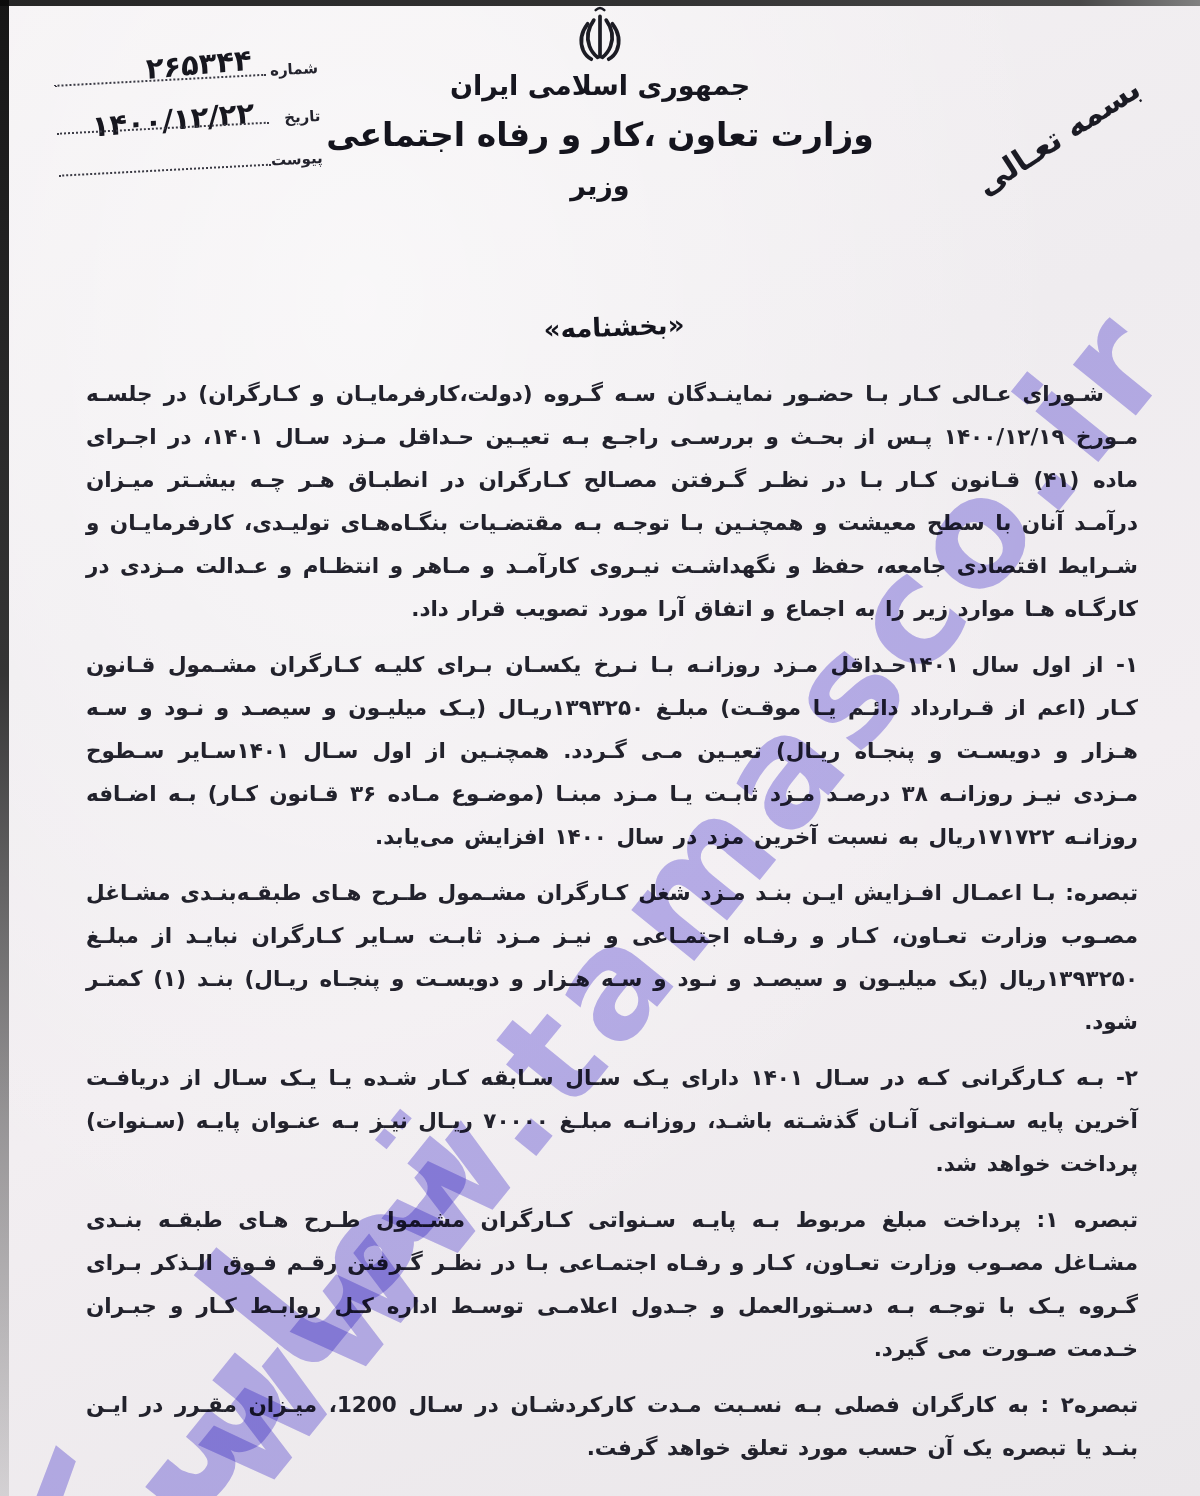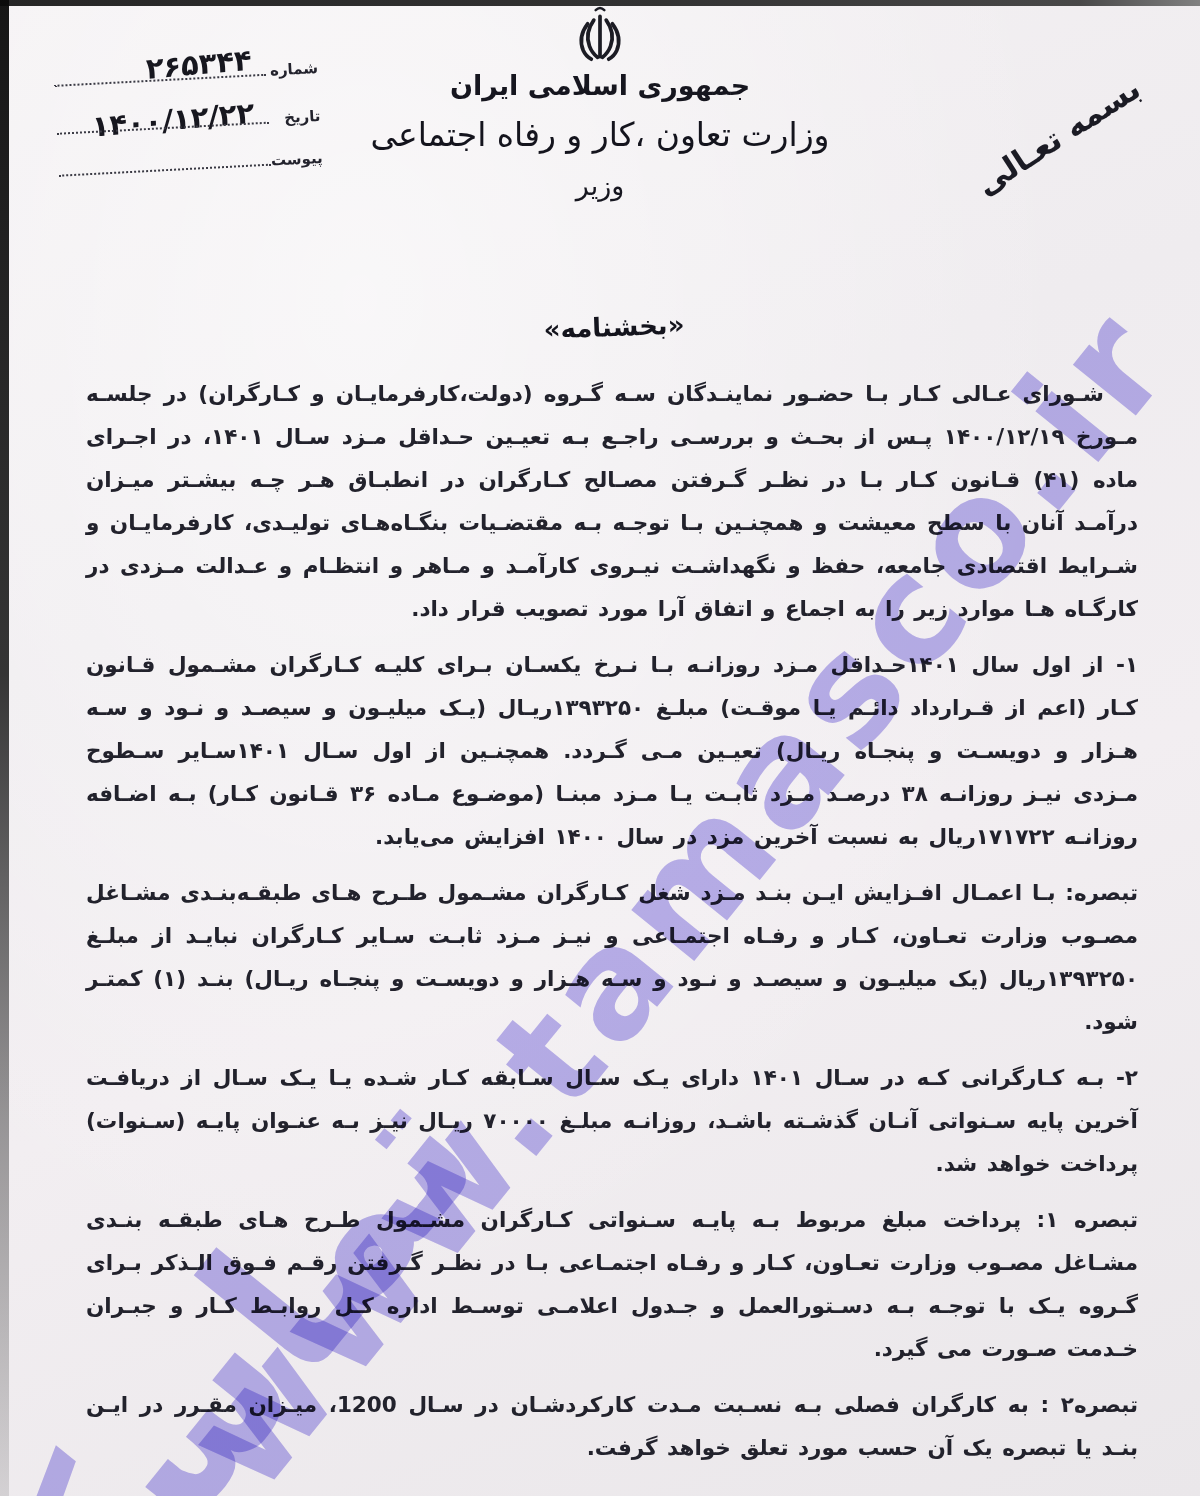--- a/index.html
+++ b/index.html
@@ -24,22 +24,22 @@
   .meta-label{position:absolute;right:0;bottom:6px;font-size:15px;font-weight:bold;letter-spacing:1px;color:#23232d;}
   .meta-dots{position:absolute;right:52px;left:4px;bottom:10px;border-bottom:2px dotted #3a3a44;}
   .meta-num{position:absolute;right:66px;bottom:8px;font-size:29px;font-weight:bold;transform:rotate(-2deg) skewX(-4deg);color:#17171f;white-space:nowrap;}
   
   .besmeh{position:absolute;right:48px;top:118px;transform:rotate(-33deg);transform-origin:center;
     font-size:31px;font-weight:bold;letter-spacing:2px;color:#1b1b24;white-space:nowrap;}
   
   .letterhead{position:absolute;left:0;right:0;top:4px;text-align:center;direction:rtl;}
   .emblem{display:block;margin:0 auto 4px auto;}
   .lh-country{font-size:27px;font-weight:bold;letter-spacing:1px;margin-top:0;color:#16161f;}
-  .lh-ministry{font-size:33px;font-weight:normal;margin-top:14px;color:#14141d;}
-  .lh-minister{font-size:27px;font-weight:normal;margin-top:16px;color:#16161f;}
+  .lh-ministry{font-size:33px;font-weight:bold;margin-top:14px;color:#14141d;}
+  .lh-minister{font-size:27px;font-weight:bold;margin-top:16px;color:#16161f;}
   
   .doc-title{position:absolute;left:0;right:0;top:312px;text-align:center;font-size:26px;font-weight:bold;
     transform:translateX(14px) rotate(-2deg);color:#14141d;}
   
   .body{position:absolute;right:62px;left:86px;top:372px;direction:rtl;text-align:justify;}
   .body p{margin:0 0 13px 0;font-size:21.5px;line-height:43px;font-weight:bold;color:#22222c;word-spacing:2px;}
   .body p.first{text-indent:34px;}
   
   .wm{position:absolute;white-space:nowrap;font-weight:bold;color:#b2a9ef;opacity:.85;
       mix-blend-mode:multiply;pointer-events:none;transform-origin:0 50%;}

